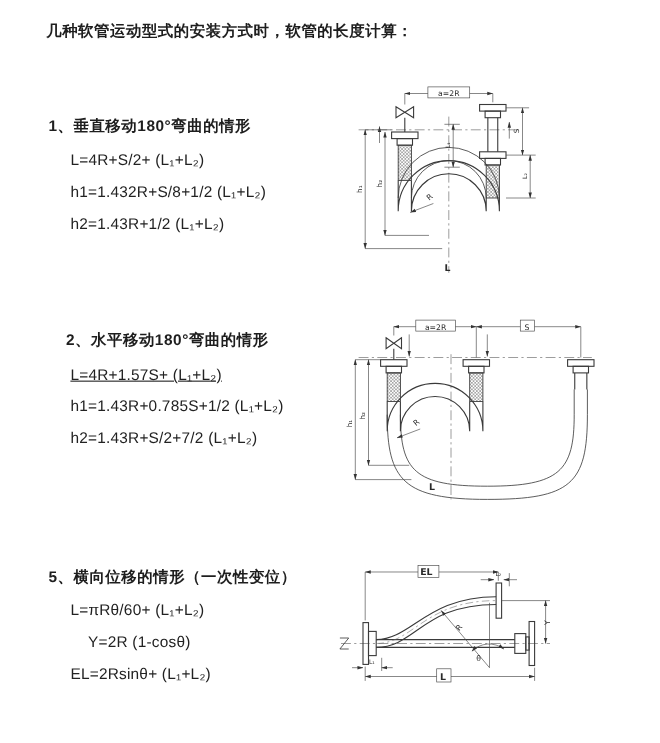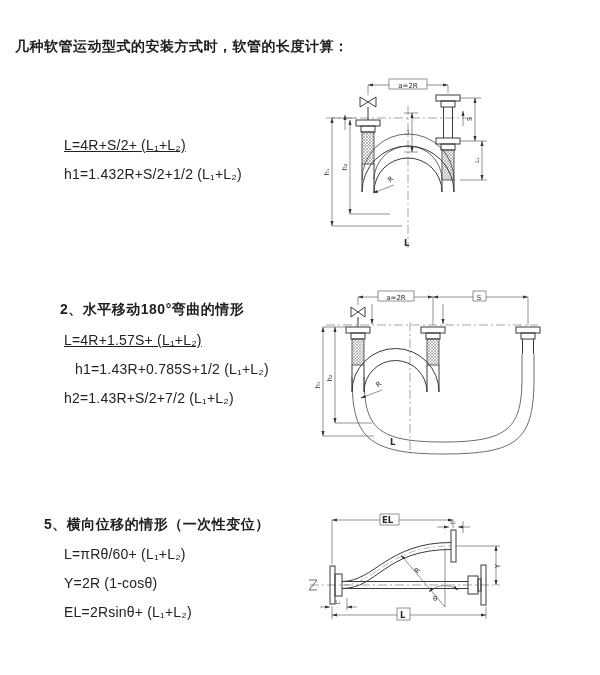--- a/index.html
+++ b/index.html
@@ -19,33 +19,35 @@
   .braid2{fill:url(#brp2);stroke:#3a3a3a;stroke-width:0.8;}
   .wbg{fill:#ffffff;}
   text{fill:#2a2a2a;font-family:"DejaVu Sans","Liberation Sans",sans-serif;}
   .t6{font-size:6.5px;} .t5{font-size:5.5px;} .t7{font-size:7px;} .t8{font-size:8.5px;font-weight:bold;}
 </style>
 </head>
 <body>
 
 <div id="page">
 
-  <div class="abs title" style="left:15px;top:20px;margin-top:18px;">几种软管运动型式的安装方式时，软管的长度计算：</div>
-
-  <div class="abs formula" style="left:64px;top:137px;text-decoration:underline;">L=4R+S/2+ (L₁+L₂)</div>
-  <div class="abs formula" style="left:64px;top:166px;">h1=1.432R+S/2+1/2 (L₁+L₂)</div>
+  <div class="abs title" style="left:42px;top:20px;">几种软管运动型式的安装方式时，软管的长度计算：</div>
+
+  <div class="abs heading" style="left:44px;top:106px;">1、垂直移动180°弯曲的情形</div>
+  <div class="abs formula" style="left:64px;top:137px;">L=4R+S/2+ (L₁+L₂)</div>
+  <div class="abs formula" style="left:64px;top:166px;">h1=1.432R+S/8+1/2 (L₁+L₂)</div>
+  <div class="abs formula" style="left:64px;top:195px;">h2=1.43R+1/2 (L₁+L₂)</div>
 
   <div class="abs heading" style="left:60px;top:301px;">2、水平移动180°弯曲的情形</div>
   <div class="abs formula" style="left:64px;top:332px;text-decoration:underline;">L=4R+1.57S+ (L₁+L₂)</div>
-  <div class="abs formula" style="left:64px;top:361px;margin-left:11px;">h1=1.43R+0.785S+1/2 (L₁+L₂)</div>
+  <div class="abs formula" style="left:64px;top:361px;">h1=1.43R+0.785S+1/2 (L₁+L₂)</div>
   <div class="abs formula" style="left:64px;top:390px;">h2=1.43R+S/2+7/2 (L₁+L₂)</div>
 
   <div class="abs heading" style="left:44px;top:516px;">5、横向位移的情形（一次性变位）</div>
   <div class="abs formula" style="left:64px;top:546px;">L=πRθ/60+ (L₁+L₂)</div>
-  <div class="abs formula" style="left:64px;top:575px;">Y=2R (1-cosθ)</div>
+  <div class="abs formula" style="left:80px;top:575px;">Y=2R (1-cosθ)</div>
   <div class="abs formula" style="left:64px;top:604px;">EL=2Rsinθ+ (L₁+L₂)</div>
 
   <svg style="left:310px;top:68px;" width="222" height="192" viewBox="0 0 222 192">
     <defs>
       <pattern id="brp1" width="3" height="3" patternUnits="userSpaceOnUse">
         <path d="M0,0 L3,3 M3,0 L0,3" stroke="#777" stroke-width="0.5"></path>
       </pattern>
       <marker id="ar1" viewBox="0 0 8 6" refX="7.5" refY="3" markerWidth="9" markerHeight="7" orient="auto-start-reverse">
         <path d="M0,0.7 L8,3 L0,5.3 Z" fill="#333"></path>
       </marker>

